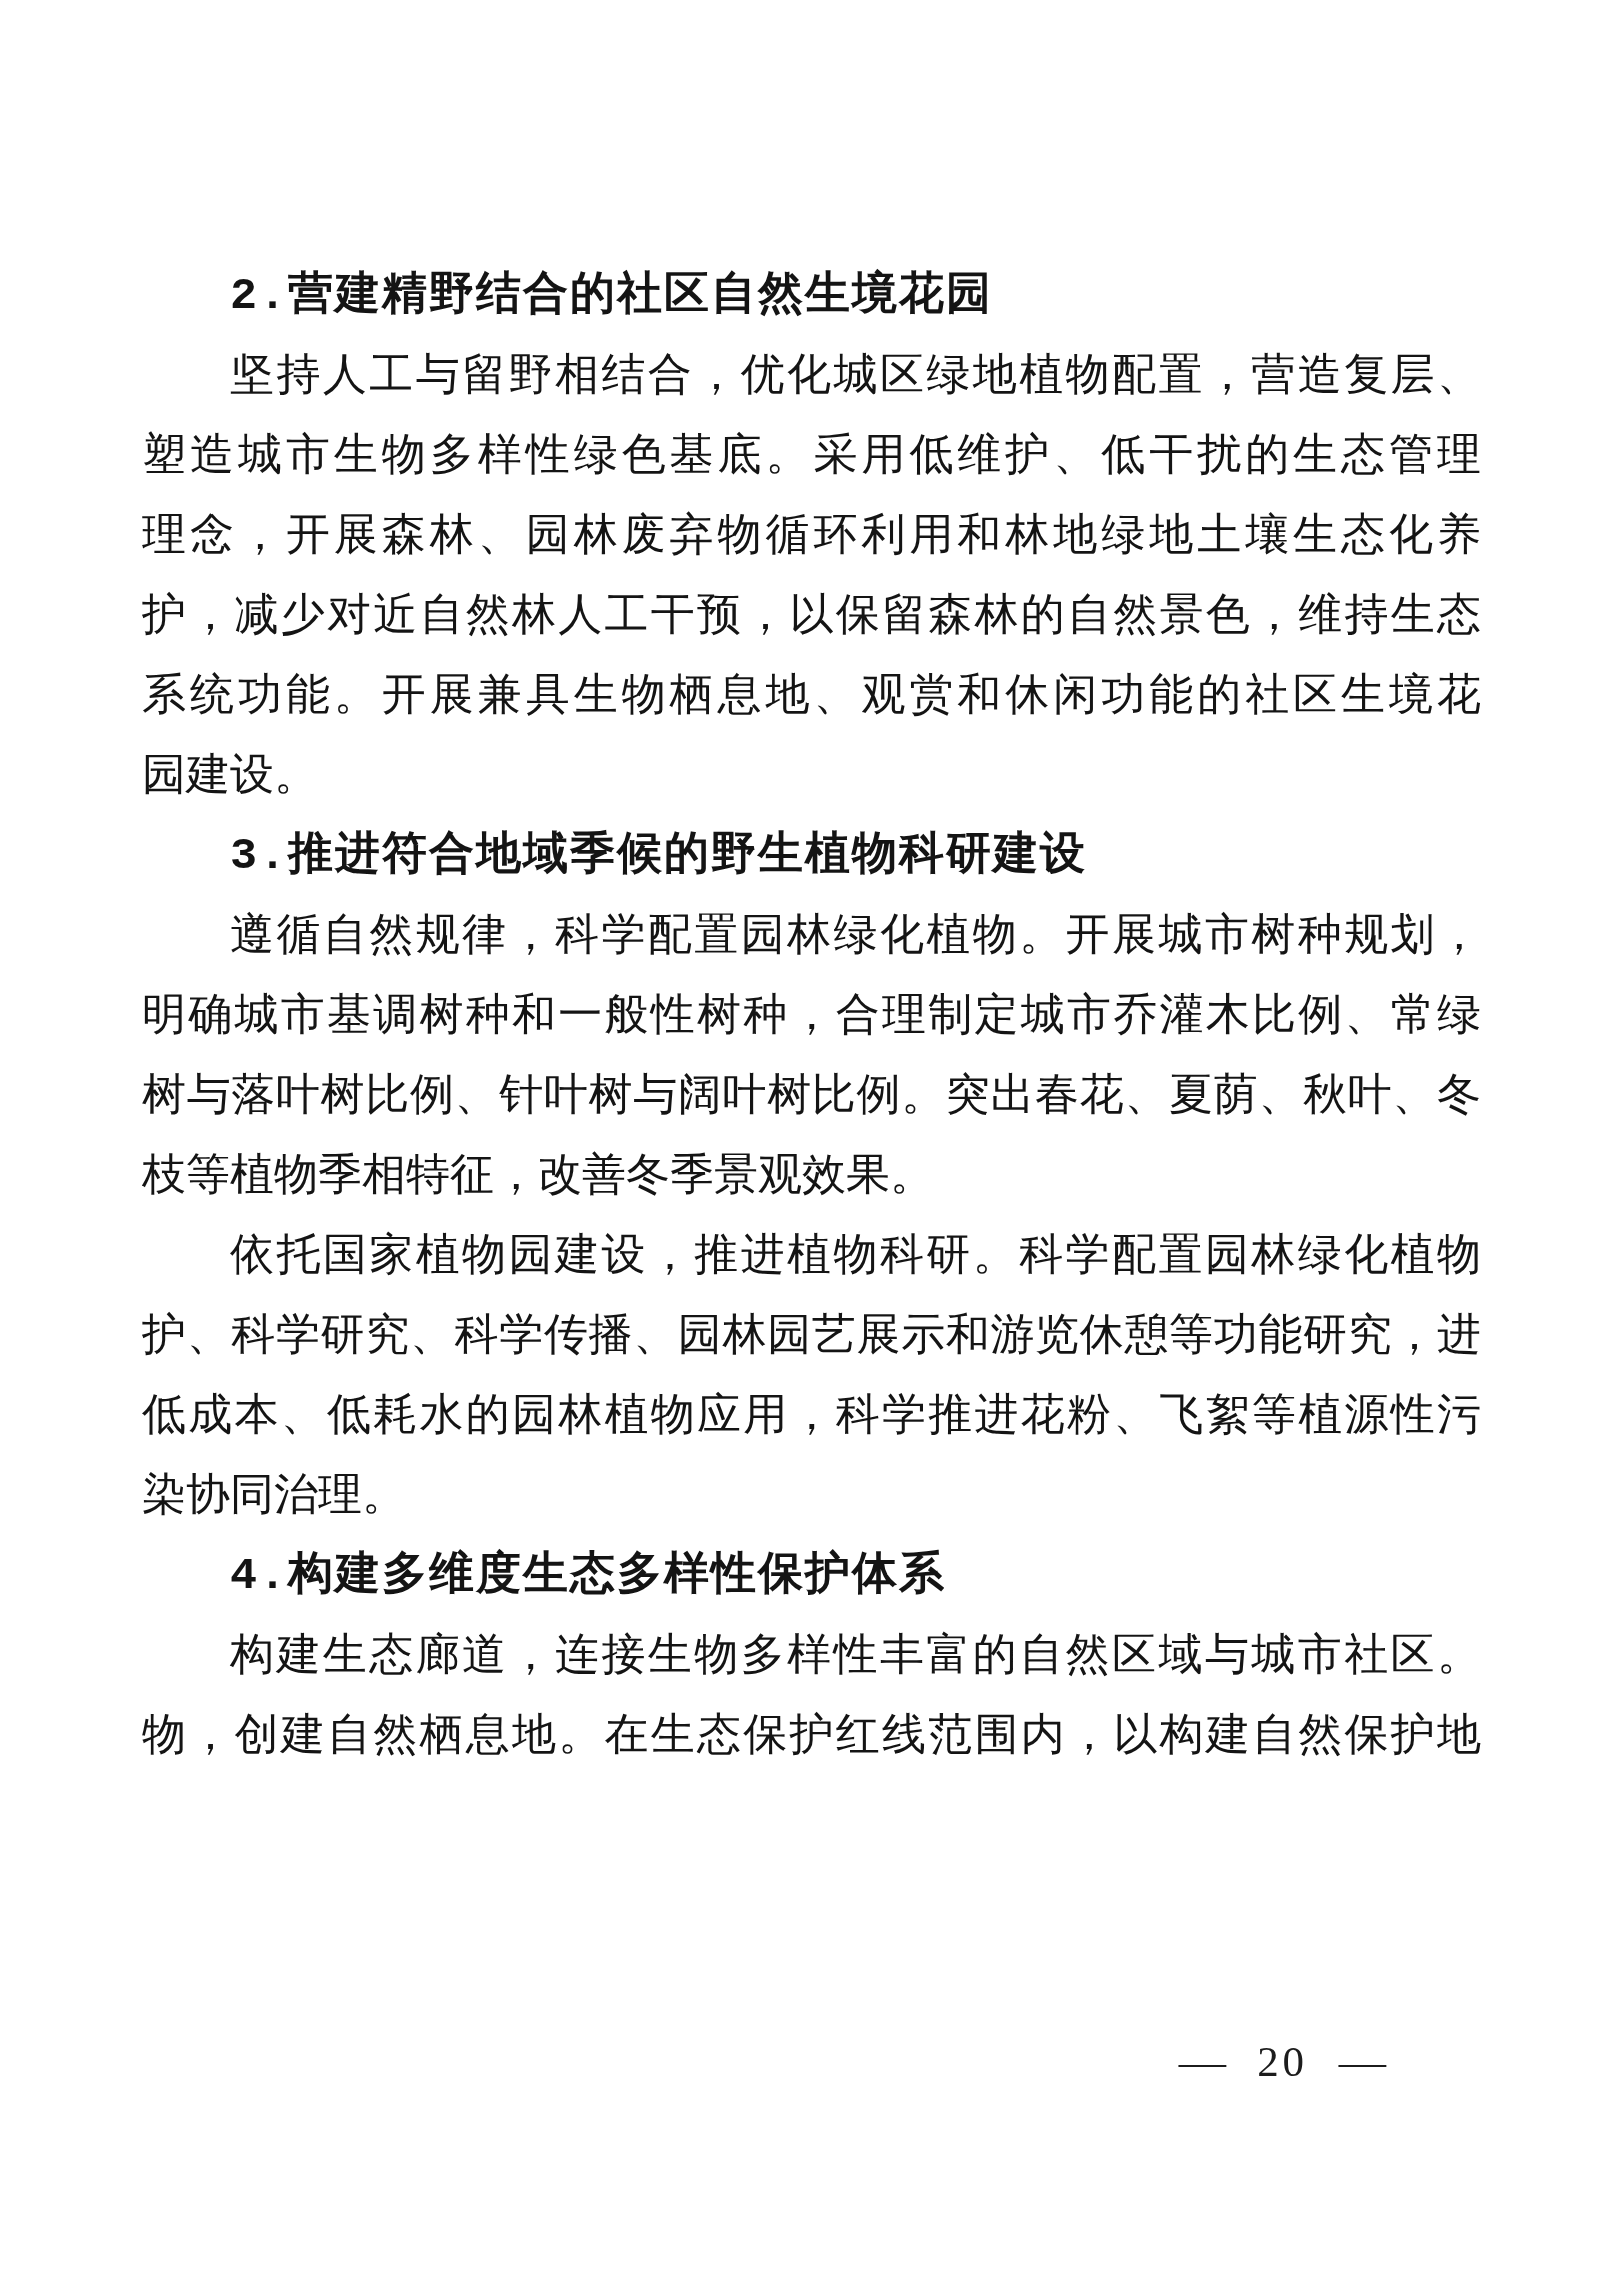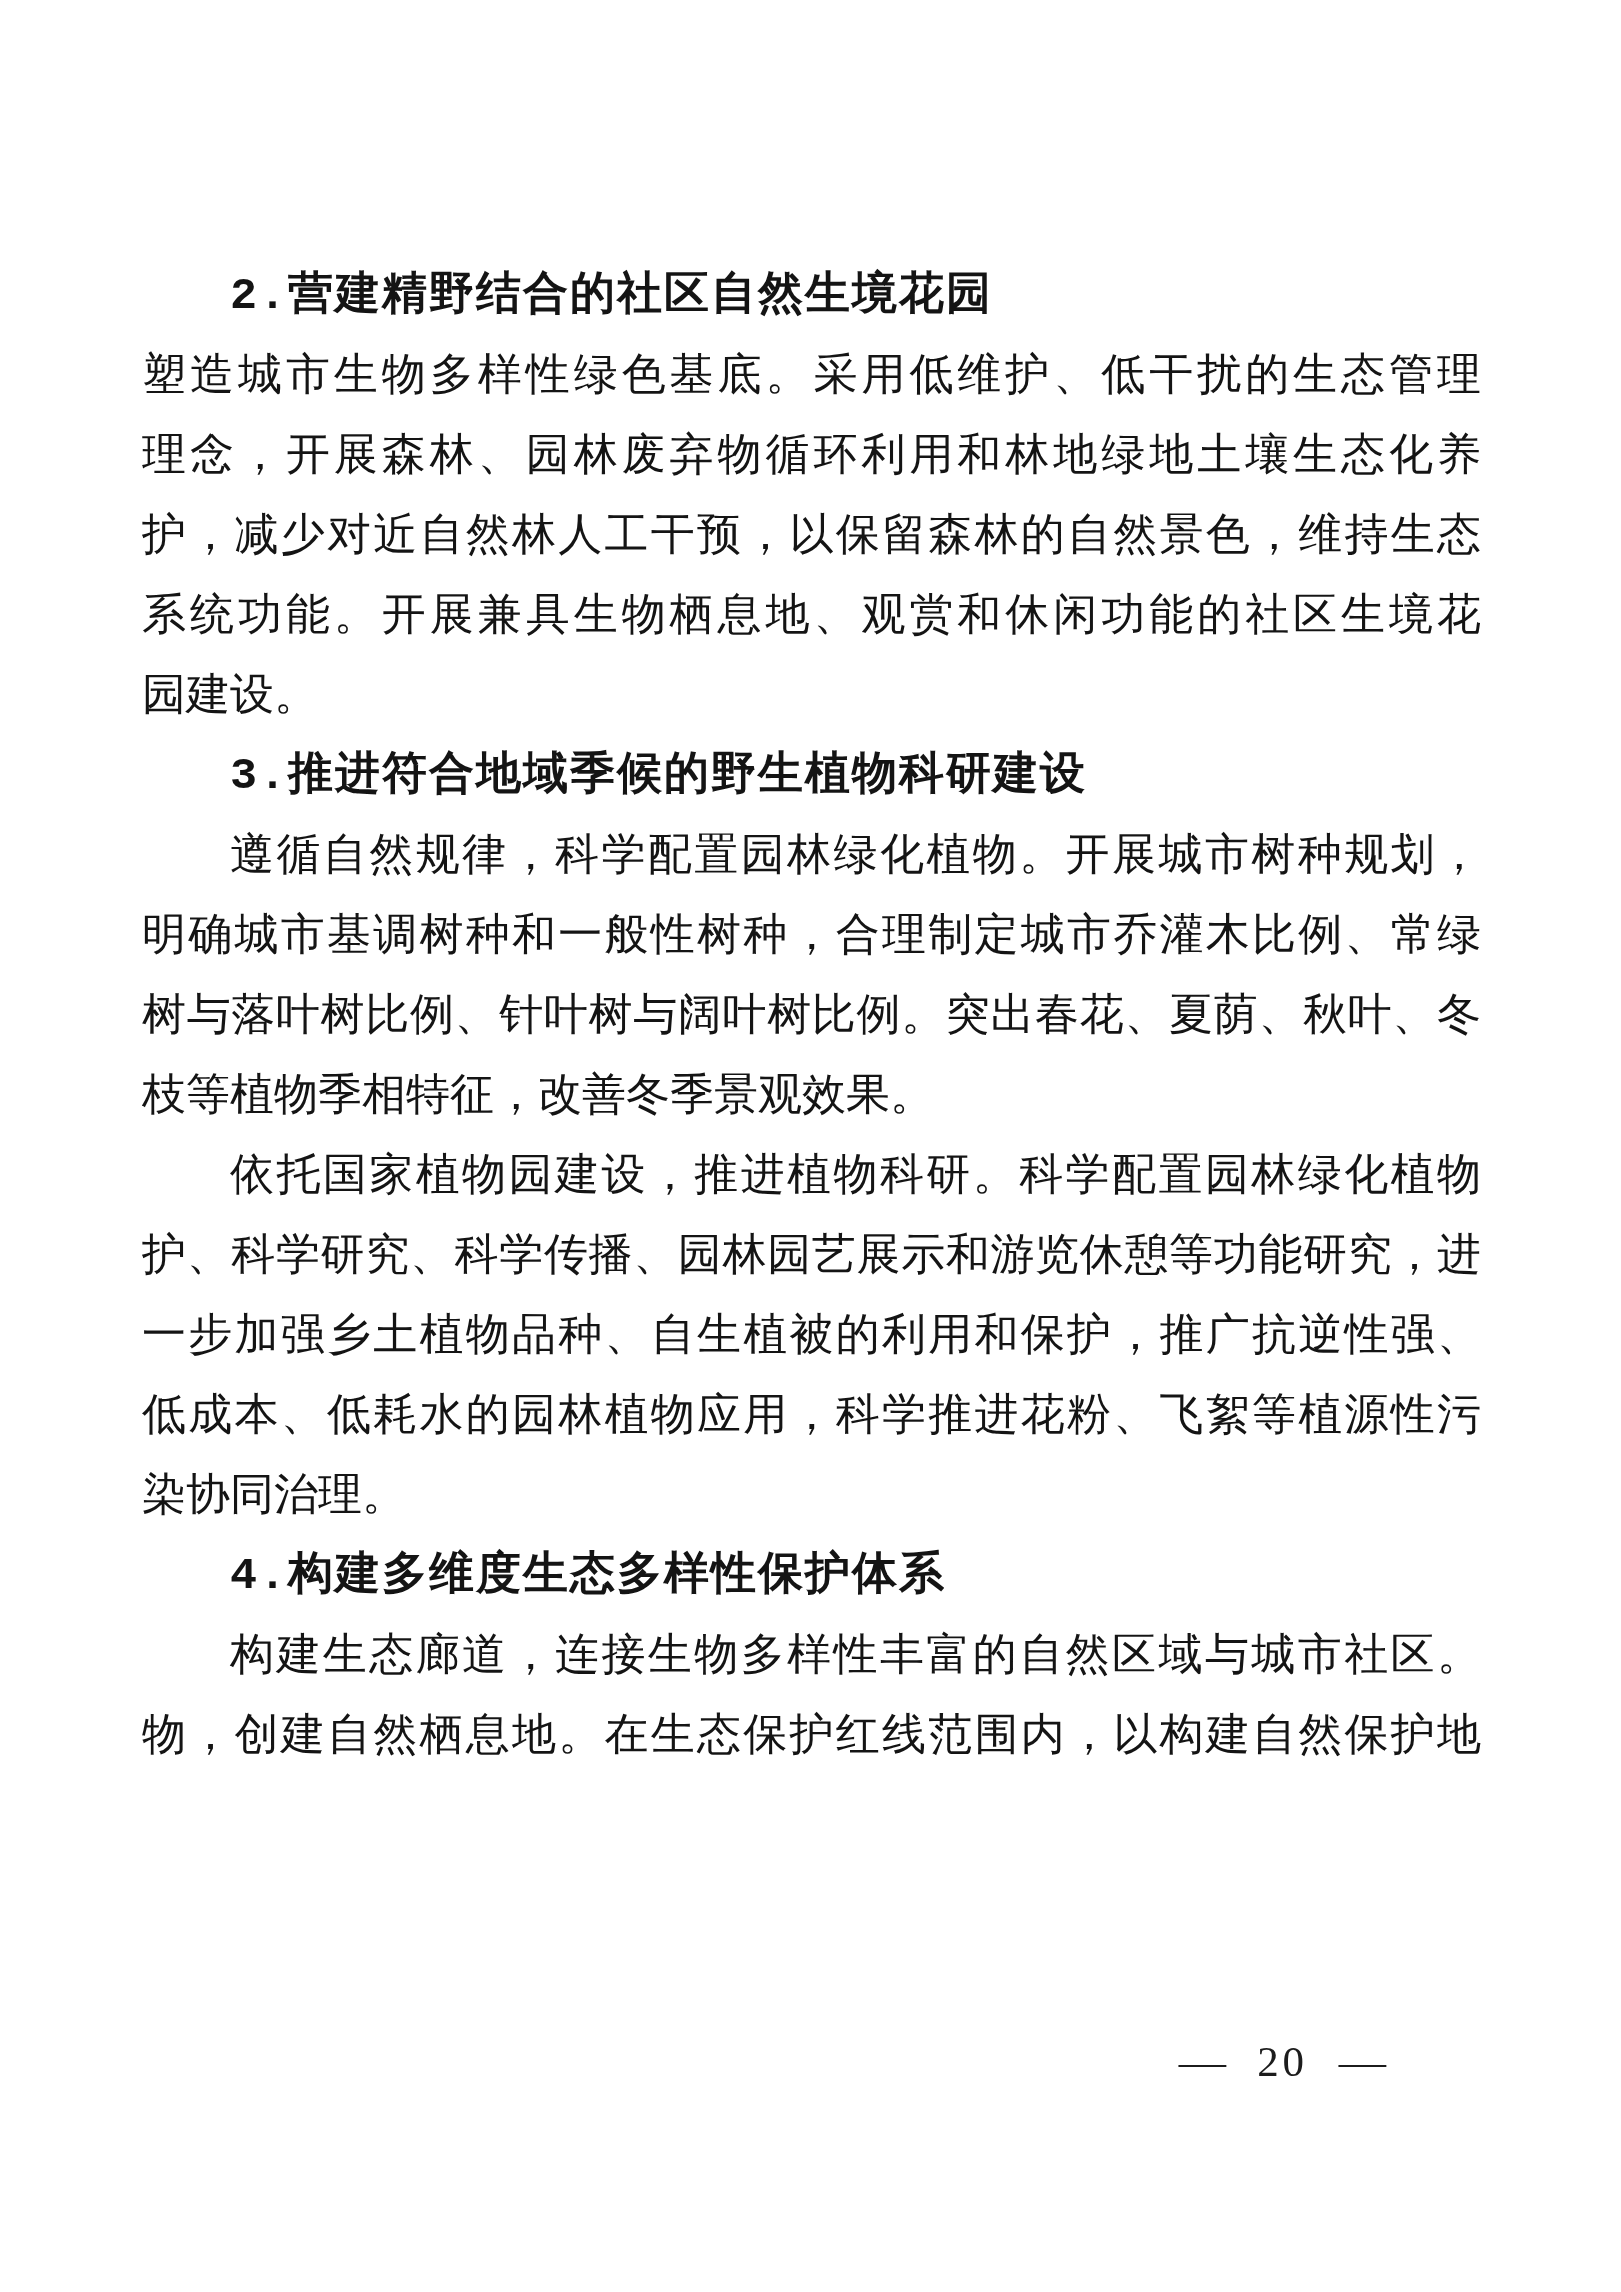--- a/index.html
+++ b/index.html
@@ -55,37 +55,37 @@
   .footer .num { letter-spacing: 3.9px; }
 </style>
 </head>
 <body>
 
 <div class="page">
 
   <div class="doc">
       <div class="heading">2.营建精野结合的社区自然生境花园</div>
       <div class="paragraph">
+        <div class="line indent">坚持人工与留野相结合，优化城区绿地植物配置，营造复层、</div>
         <div class="line">塑造城市生物多样性绿色基底。采用低维护、低干扰的生态管理</div>
         <div class="line">理念，开展森林、园林废弃物循环利用和林地绿地土壤生态化养</div>
         <div class="line">护，减少对近自然林人工干预，以保留森林的自然景色，维持生态</div>
         <div class="line">系统功能。开展兼具生物栖息地、观赏和休闲功能的社区生境花</div>
         <div class="line end">园建设。</div>
       </div>
       <div class="heading">3.推进符合地域季候的野生植物科研建设</div>
       <div class="paragraph">
         <div class="line indent">遵循自然规律，科学配置园林绿化植物。开展城市树种规划，</div>
         <div class="line">明确城市基调树种和一般性树种，合理制定城市乔灌木比例、常绿</div>
         <div class="line">树与落叶树比例、针叶树与阔叶树比例。突出春花、夏荫、秋叶、冬</div>
         <div class="line end">枝等植物季相特征，改善冬季景观效果。</div>
       </div>
       <div class="paragraph">
         <div class="line indent">依托国家植物园建设，推进植物科研。科学配置园林绿化植物</div>
         <div class="line">护、科学研究、科学传播、园林园艺展示和游览休憩等功能研究，进</div>
-        <div class="line">一步加强乡土植物品种、自生植被的利用和保护，推广抗逆性强、</div>
         <div class="line">低成本、低耗水的园林植物应用，科学推进花粉、飞絮等植源性污</div>
         <div class="line end">染协同治理。</div>
       </div>
       <div class="heading">4.构建多维度生态多样性保护体系</div>
       <div class="paragraph">
         <div class="line indent">构建生态廊道，连接生物多样性丰富的自然区域与城市社区。</div>
         <div class="line">物，创建自然栖息地。在生态保护红线范围内，以构建自然保护地</div>
       </div>
     </div>
 

